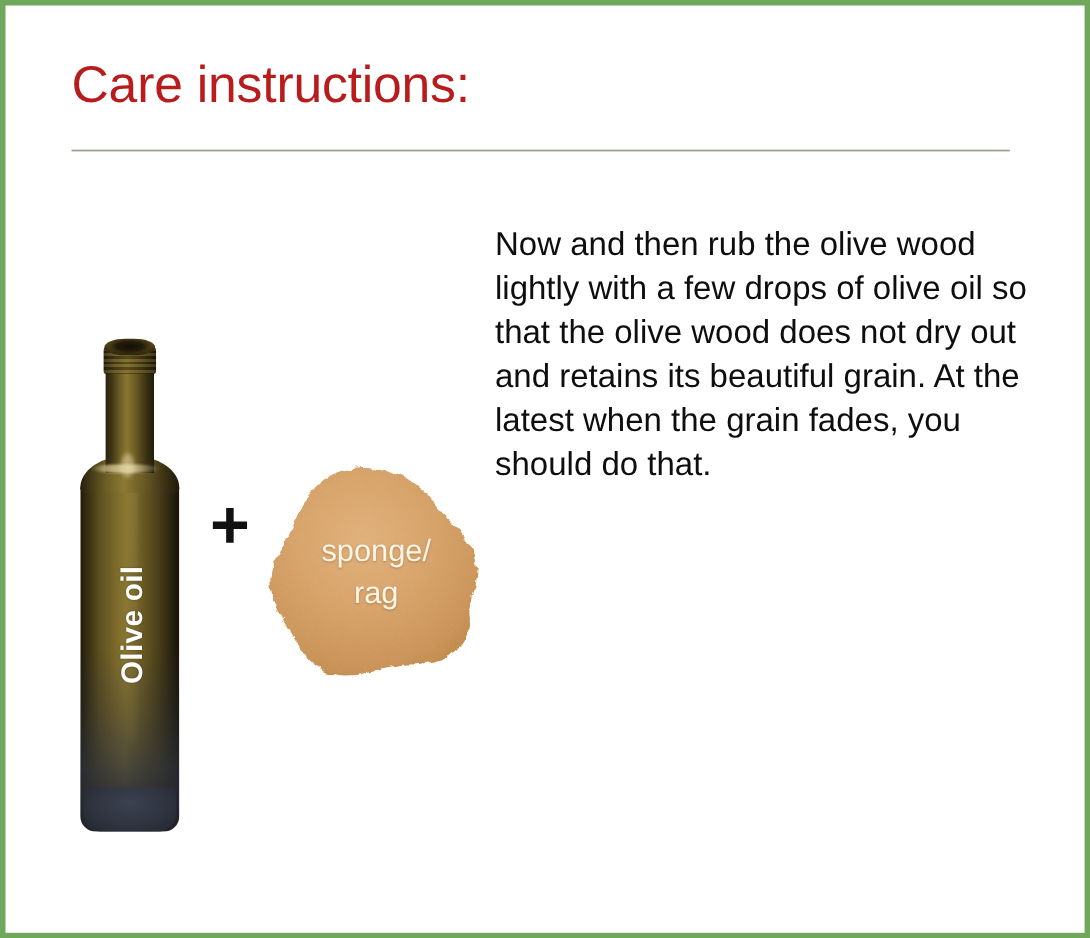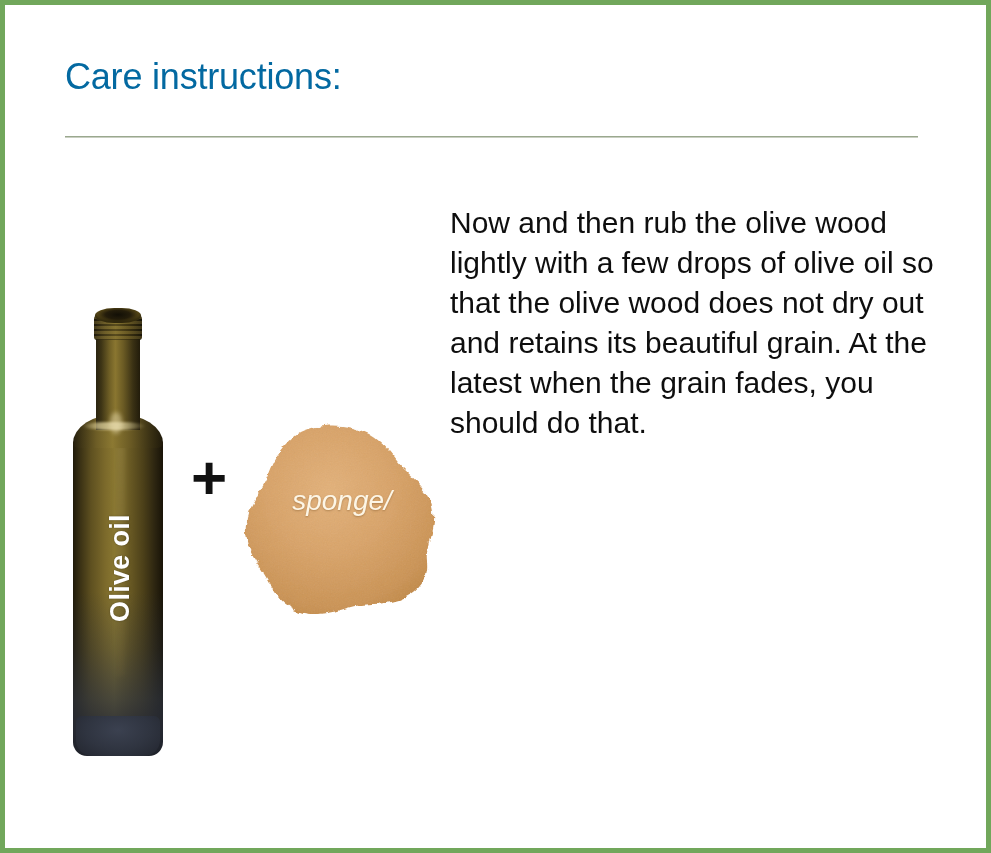--- a/index.html
+++ b/index.html
@@ -24,23 +24,23 @@
     left: 0; top: 0;
     width: 981px;
     height: 843px;
   }
 
   
   .title {
     position: absolute;
     left: 60px;
     top: 44px;
-    font-size: 36px;
+    font-size: 47px;
     line-height: 56px;
-    color: #0369a1;
+    color: #b91c1c;
     font-weight: 400;
     letter-spacing: -0.2px;
     white-space: nowrap;
   }
   .title-rule {
     position: absolute;
     left: 60px;
     top: 131px;
     width: 853px;
     height: 2px;
@@ -203,21 +203,20 @@
     text-align: center;
   }
 
   
   .sponge-wrap {
     position: absolute;
     left: 236px;
     top: 415px;
     width: 202px;
     height: 208px;
-    font-style: italic;
   }
   .sponge-svg {
     position: absolute;
     left: 0; top: 0;
     width: 202px;
     height: 208px;
   }
   .sponge-label {
     position: absolute;
     left: 0;
@@ -307,20 +306,21 @@
                    C34,38 44,22 60,12 Z" fill="url(#spongeGrad)"></path>
           <path filter="url(#roughen)" d="M60,12 C80,2 110,4 128,14 C146,24 152,38 162,48
                    C176,62 190,72 192,92 C194,112 184,124 186,142
                    C188,160 176,174 158,180 C140,186 124,182 106,188
                    C88,194 66,198 50,188 C34,178 28,160 18,146
                    C8,132 2,116 6,98 C10,80 22,70 28,54
                    C34,38 44,22 60,12 Z" fill="#8a5c22" opacity="0.35" style="filter:url(#grain)"></path>
         </svg>
         <div class="sponge-label">
           <div>sponge/</div>
+          <div>rag</div>
         </div>
       </div>
 
     </div>
 
     <div class="bodytext">
       <p class="para">Now and then rub the olive wood lightly with a few drops of olive oil so that the olive wood does not dry out and retains its beautiful grain. At the latest when the grain fades, you should do that.</p>
     </div>
 
   </div>

